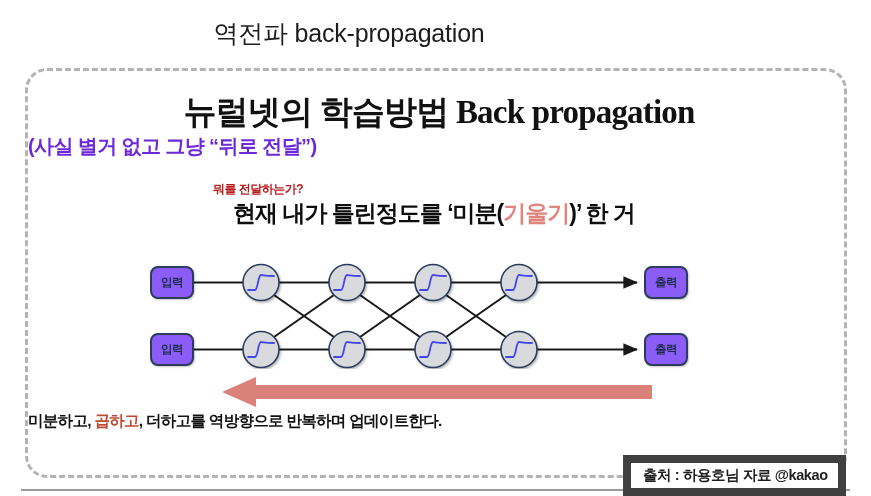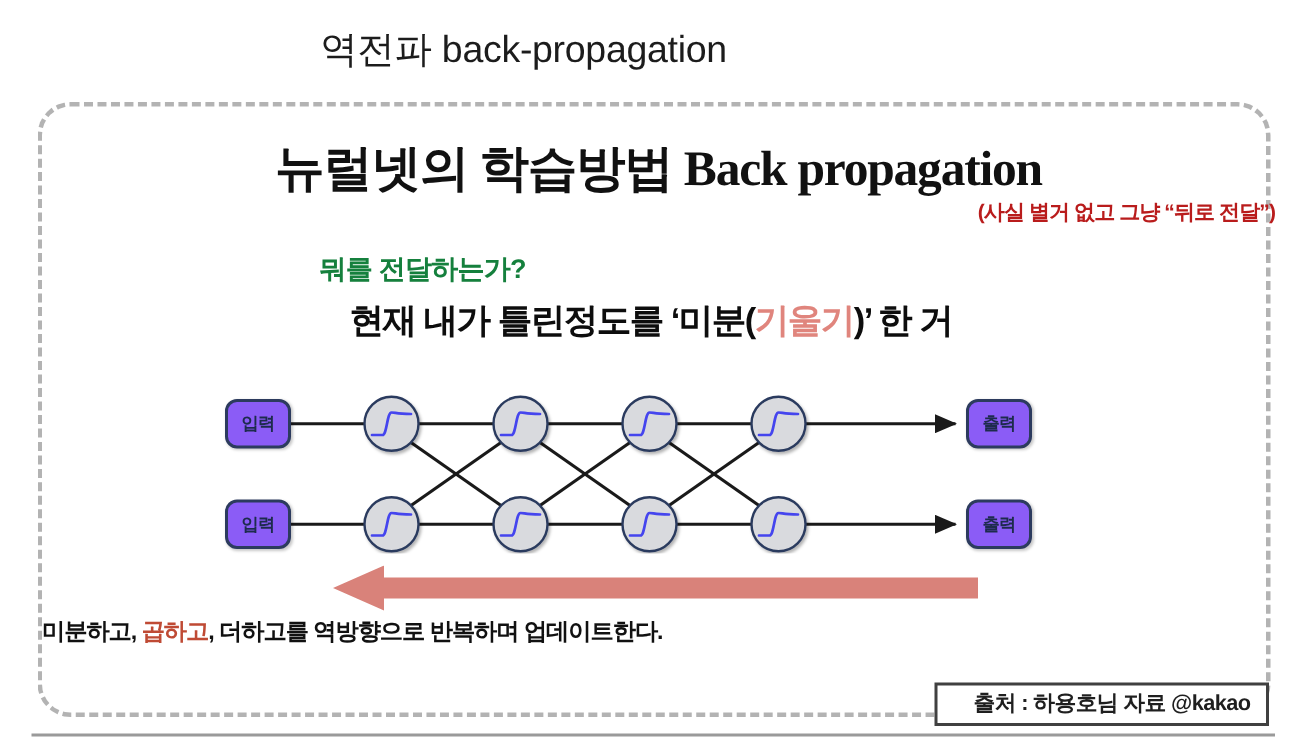--- a/index.html
+++ b/index.html
@@ -63,36 +63,36 @@
     letter-spacing: -0.8px;
     white-space: nowrap;
     font-family: Liberation Serif, serif;
   }
 
   .slide-subheading {
     position: absolute;
     left: 0;
     top: 62px;
     width: 822px;
-    text-align: right;
-    font-size: 14px;
+    text-align: left;
+    font-size: 20px;
+    font-weight: 700;
+    color: #6d28d9;
+    letter-spacing: -0.6px;
+    white-space: nowrap;
+  }
+
+  
+  .caption-small {
+    position: absolute;
+    left: 185px;
+    top: 110px;
+    font-size: 12px;
     font-weight: 700;
     color: #b91c1c;
-    letter-spacing: -0.6px;
-    white-space: nowrap;
-  }
-
-  
-  .caption-small {
-    position: absolute;
-    left: 185px;
-    top: 96px;
-    font-size: 18px;
-    font-weight: 700;
-    color: #15803d;
     letter-spacing: -0.5px;
     white-space: nowrap;
   }
   .caption-big {
     position: absolute;
     left: 185px;
     top: 127px;
     font-size: 23px;
     font-weight: 800;
     color: #0d0d0d;
@@ -152,22 +152,22 @@
     color: #111111;
     letter-spacing: -0.7px;
     white-space: nowrap;
   }
 
   
   .source-badge {
     position: absolute;
     left: 623px;
     top: 455px;
-    padding: 3px 10px 4px 24px;
-    border: 2px solid #404040;
+    padding: 3px 10px 4px 12px;
+    border: 8px solid #404040;
     background: #ffffff;
     font-size: 14.5px;
     font-weight: 700;
     color: #1f1f1f;
     letter-spacing: -0.4px;
     white-space: nowrap;
     line-height: 1.25;
   }
 </style>
 </head>

